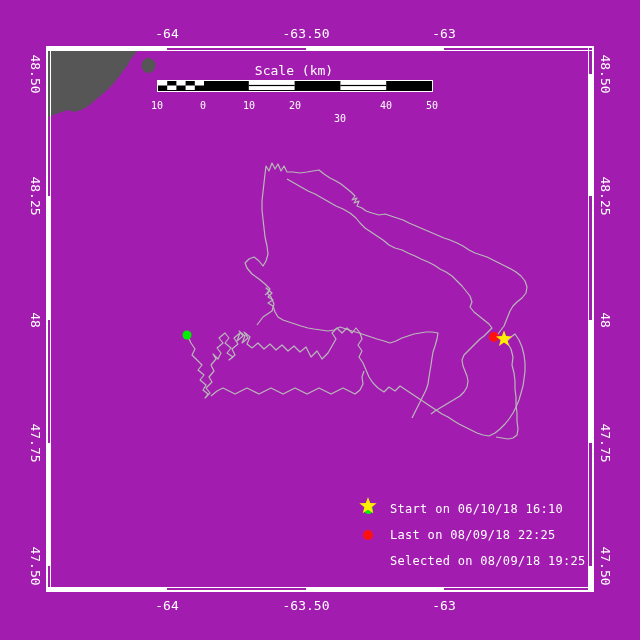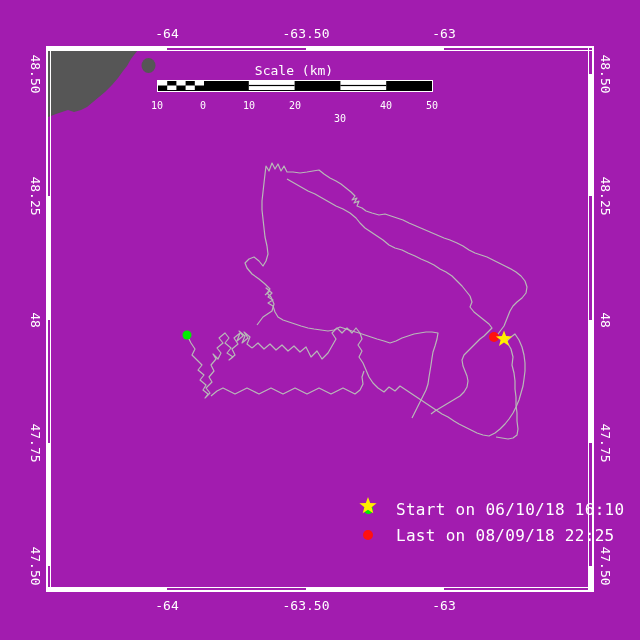--- a/index.html
+++ b/index.html
@@ -11,21 +11,21 @@
         transform:translate(-50%,-50%);}
   .tick.side{transform:translate(-50%,-50%) rotate(90deg);}
   .scale-title{position:absolute;color:#fff;font-size:13px;white-space:nowrap;
                transform:translate(-50%,0);}
   .scale-num{position:absolute;color:#fff;font-size:10px;white-space:nowrap;
              transform:translate(-50%,0);text-align:right;}
   .legend{position:absolute;left:358px;top:496px;}
   .legend-row{display:flex;align-items:center;height:26px;}
   .legend-marker{width:20px;height:18px;display:flex;align-items:center;justify-content:center;}
   .dot{border-radius:50%;}
-  .legend-label{color:#fff;font-size:16px;margin-left:18px;white-space:nowrap;letter-spacing:0.3px;}
+  .legend-label{color:#fff;font-size:12px;margin-left:12px;white-space:nowrap;letter-spacing:0.3px;}
 </style>
 </head>
 <body>
 
 <div class="stage">
 
   <svg id="plot" width="640" height="640">
       <polygon points="48,48 134,48 138,50 134,55 131,59 127,66 123,71 118,78 112,85 105,92 99,97 93,102 87,107 81,110 74,112 68,110 62,112 56,114 51,116 48,117" fill="#565656"></polygon>
       <ellipse cx="148.5" cy="65.5" rx="7" ry="7.5" fill="#565656"></ellipse>
       <polyline points="188,337 191,343 195,349 192,355 197,360 202,365 198,370 204,375 200,380 206,385 203,390 208,394 205,398 210,393 206,388 212,382 209,377 214,371 211,365 216,359 213,354 218,359 221,353 217,348 223,343 219,338 225,333 229,338 225,343 231,348 227,353 233,357 229,360 235,355 232,349 238,344 234,338 240,333 237,341 243,336 239,331 245,336 242,343 248,338 244,332 250,337 247,344 252,348" fill="none" stroke="#b8b8b8" stroke-width="1.2" stroke-linejoin="round"></polyline>
@@ -106,16 +106,17 @@
           <span class="dot" style="width: 10px; height: 10px; background: rgb(255, 17, 17);"></span>
         </span>
       <span class="legend-label">Last on 08/09/18 22:25</span>
     </div>
     <div class="legend-row">
       <span class="legend-marker">
         <svg width="20" height="20">
             <polygon points="10.0,1.0 12.2,6.9 18.6,7.2 13.6,11.2 15.3,17.3 10.0,13.8 4.7,17.3 6.4,11.2 1.4,7.2 7.8,6.9" fill="#ffee00"></polygon>
           </svg>
       </span>
+      <span class="legend-label">Selected on 08/09/18 19:25</span>
     </div>
   </div>
 
 </div>
 
 </body></html>

